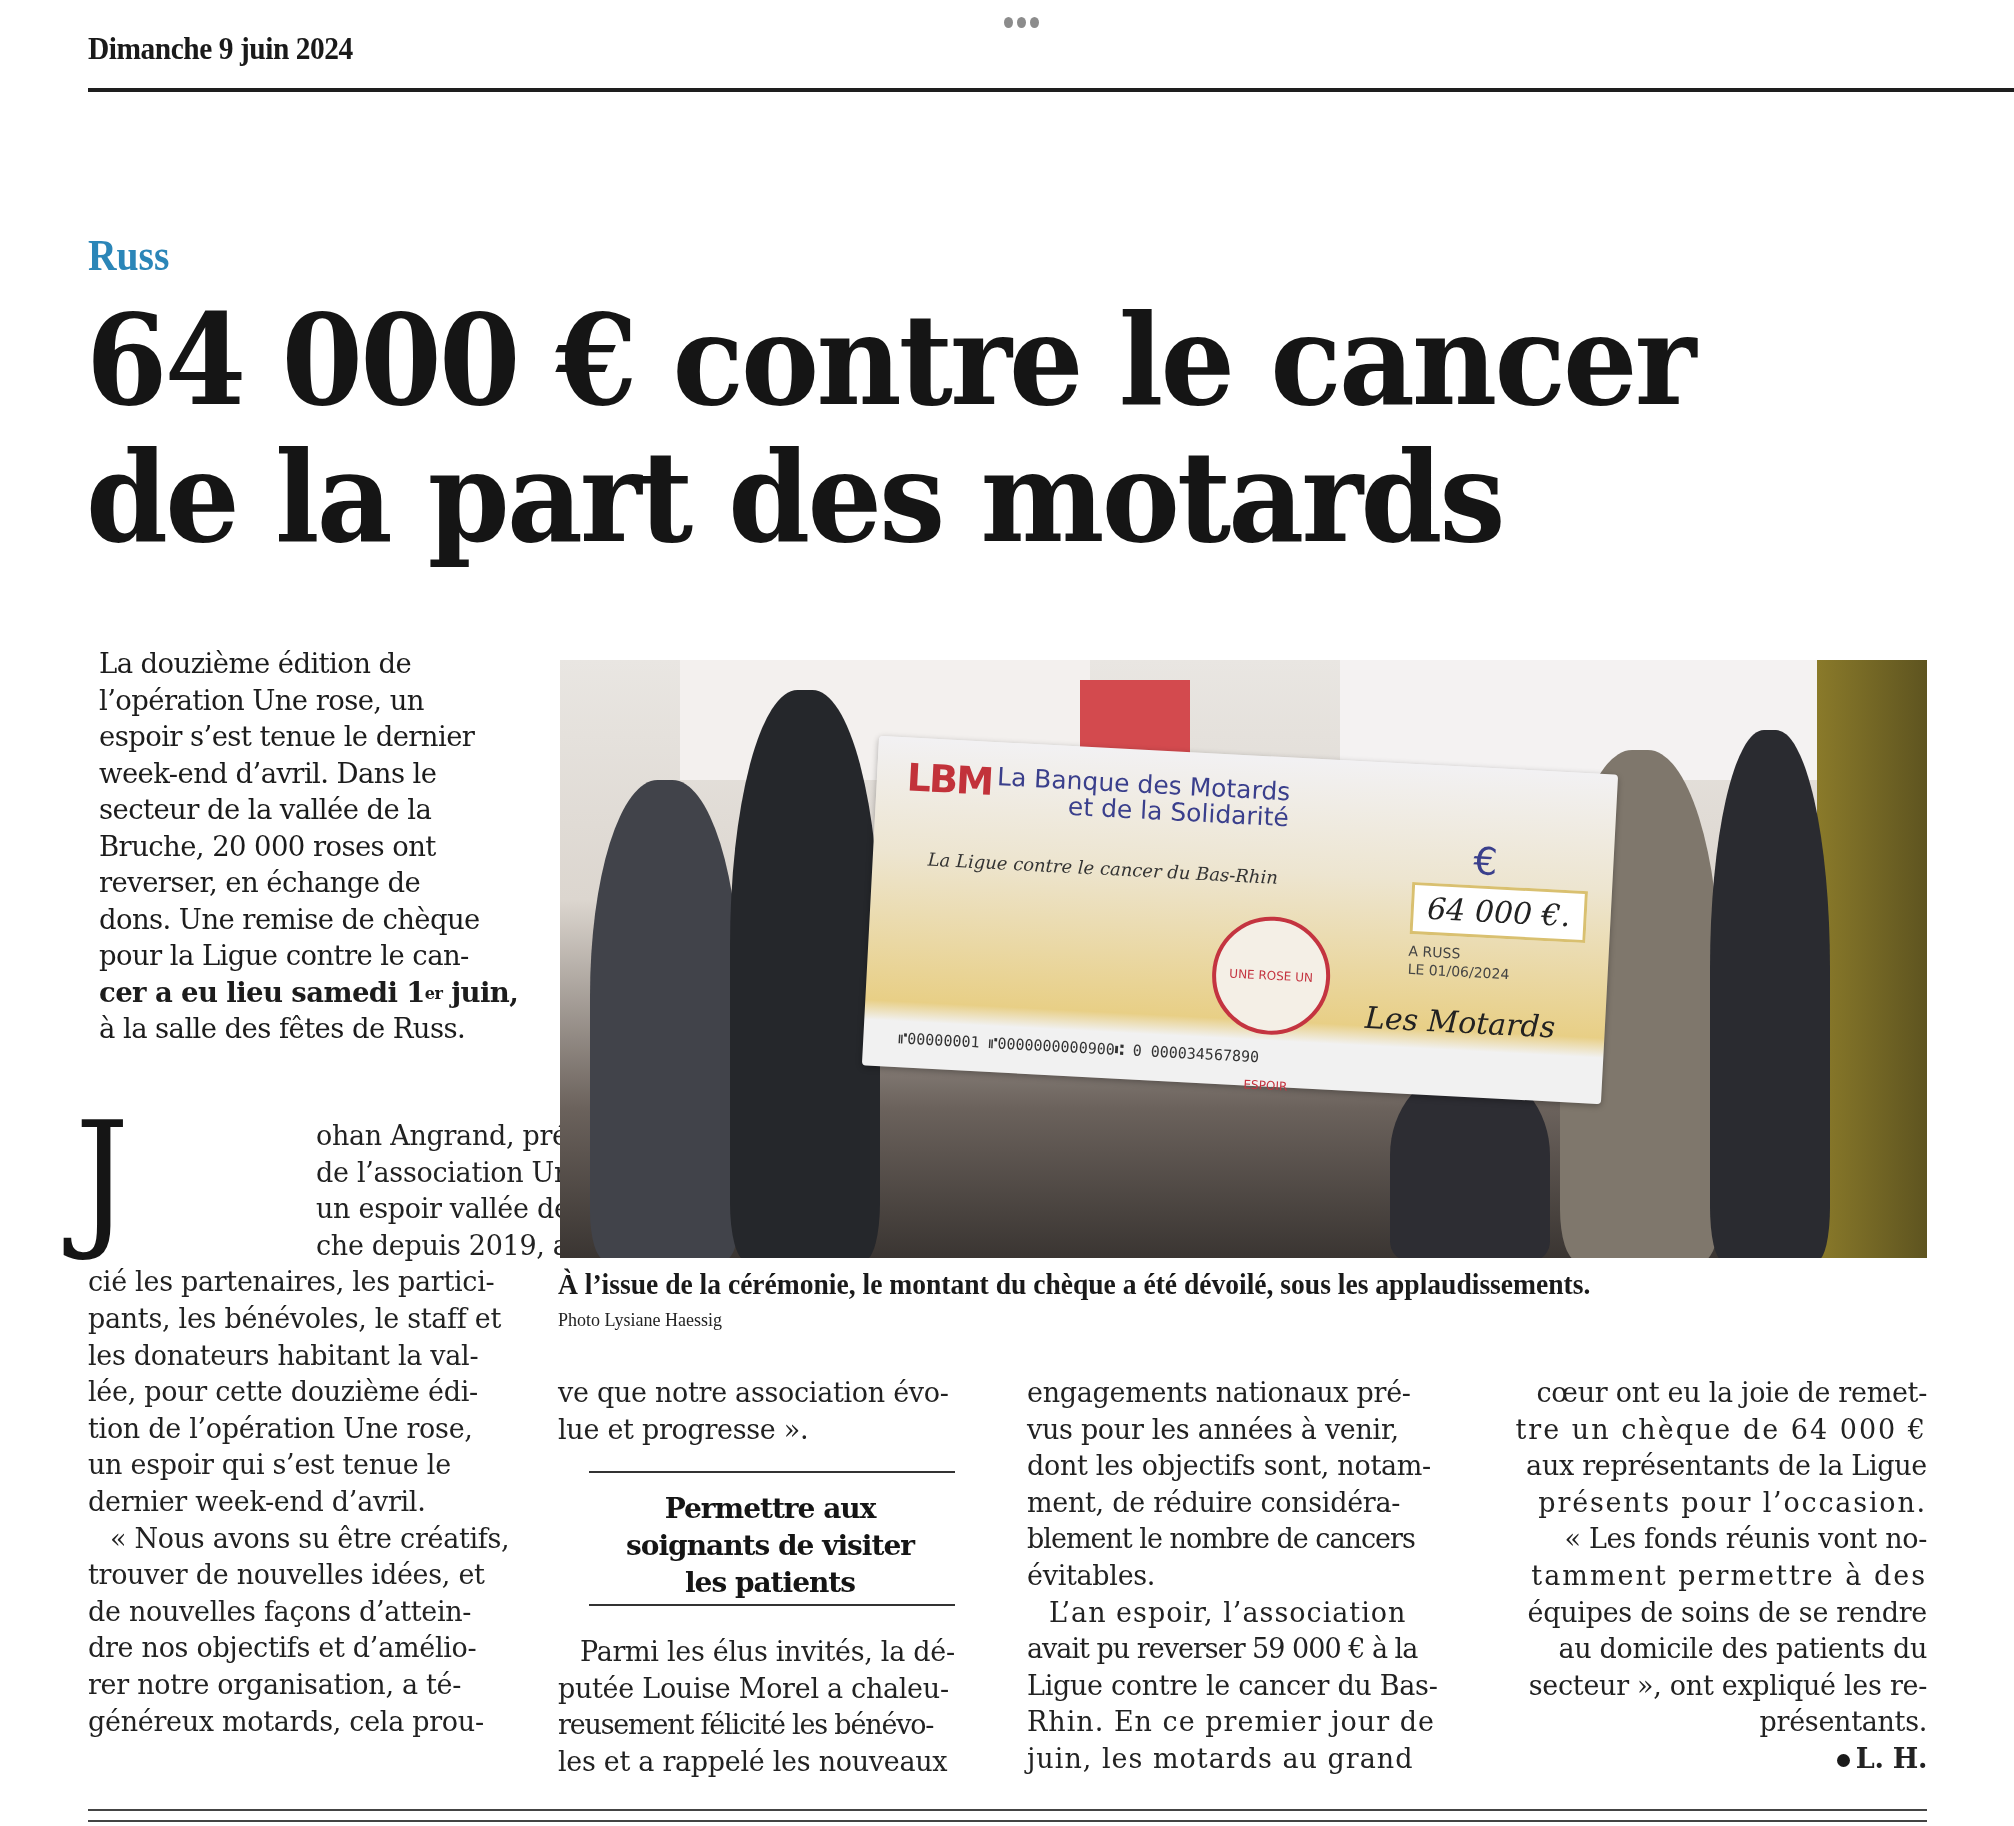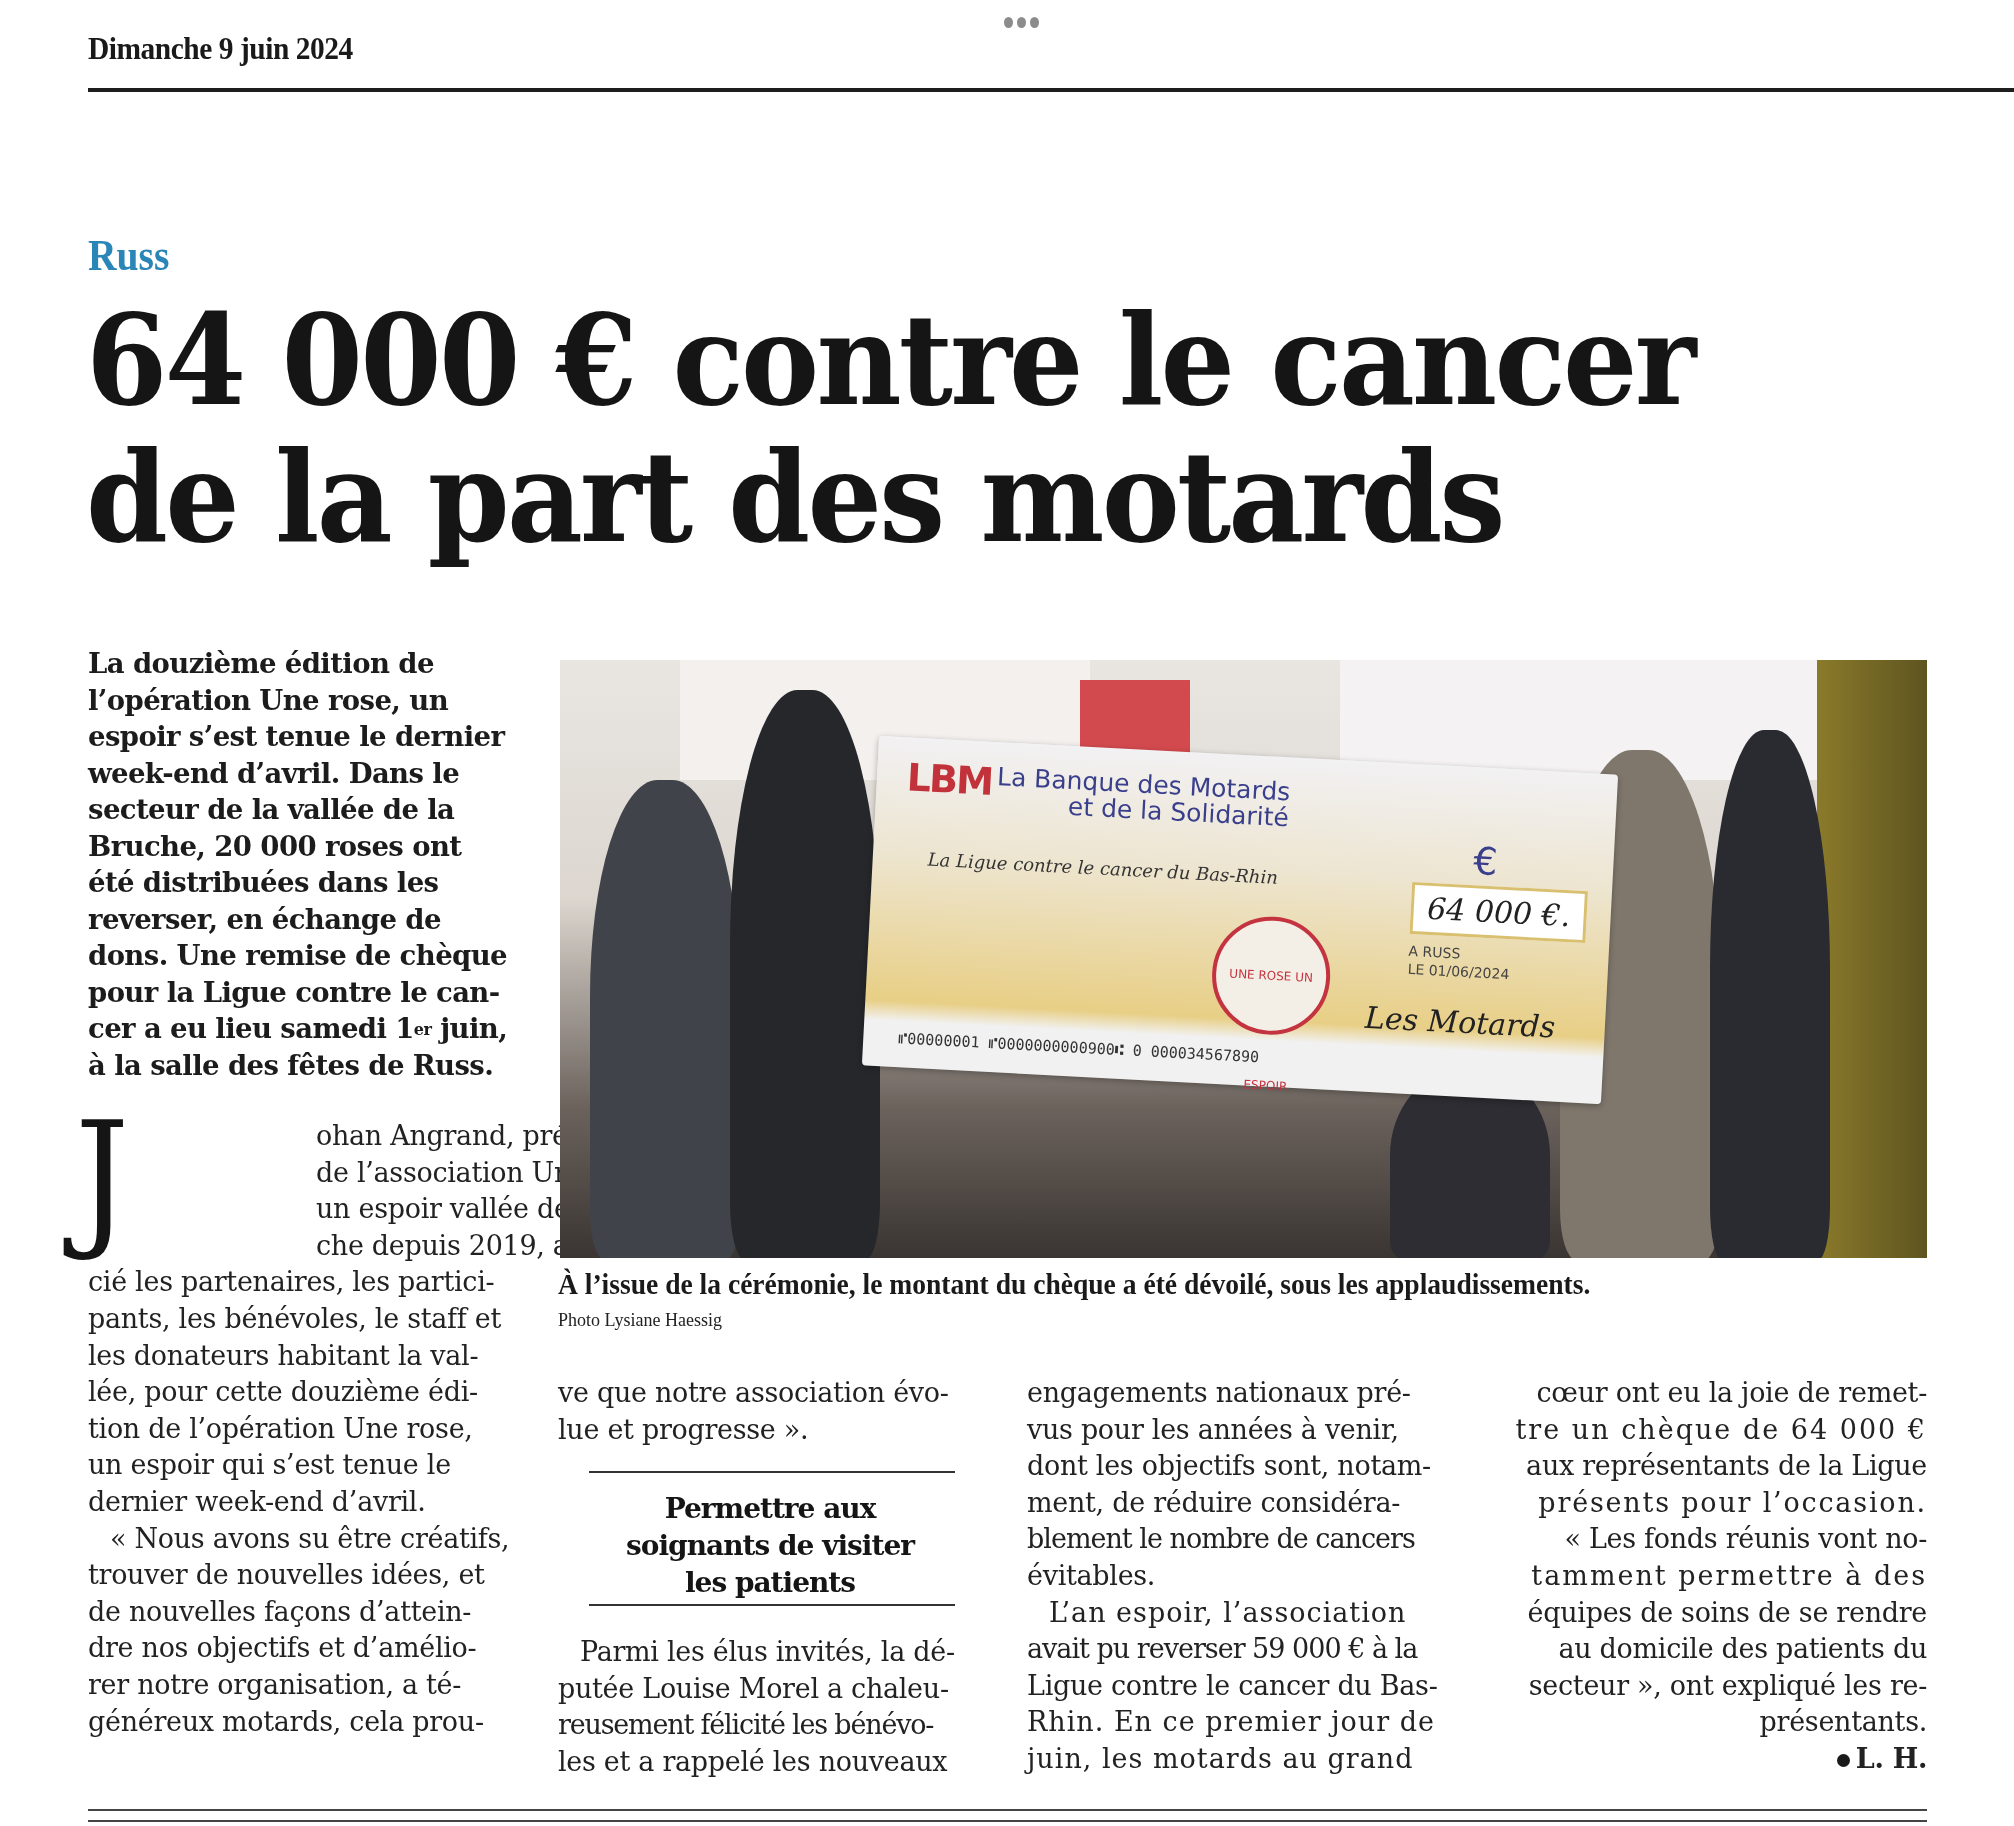--- a/index.html
+++ b/index.html
@@ -10,21 +10,21 @@
   .menu-dots span { width:9px; height:11px; border-radius:50%; background:#8c8c8c; display:block; }
   .dateline { left:88px; top:30px; font-family:"Liberation Serif", serif; font-weight:bold; font-size:32px;
               letter-spacing:-0.5px; transform:scaleX(0.92); transform-origin:left; color:#1a1a1a; }
   .top-rule { left:88px; top:88px; width:1926px; height:4px; background:#1e1e1e; }
   .kicker { left:88px; top:230px; font-family:"Liberation Serif", serif; font-weight:bold; font-size:44px;
             color:#2b86b8; transform:scaleX(0.9); transform-origin:left; }
   .headline { left:86px; top:292px; width:1860px; font-family:"DejaVu Serif", serif; font-weight:bold;
               font-size:126px; line-height:137px; letter-spacing:-3px; color:#151515; margin:0;
               transform:scaleX(0.93); transform-origin:left; }
   .headline span { display:block; white-space:nowrap; }
-  .lede { left:88px; top:645px; width:430px; font-family:"DejaVu Serif", serif; font-weight:bold;
+  .lede { left:99px; top:645px; width:430px; font-family:"DejaVu Serif", serif; font-weight:normal;
           font-size:27.5px; line-height:36.5px; letter-spacing:-0.6px; color:#1c1c1c; }
   .lede span { display:block; white-space:nowrap; }
   .sup { font-size:16px; vertical-align:top; position:relative; top:2px; }
   .body-col { font-family:"DejaVu Serif", serif; font-size:27px; line-height:36.6px; color:#222;
               letter-spacing:-0.3px; }
   .body-col span.l { display:block; white-space:nowrap; }
   .col1 { left:88px; top:1118px; width:430px; }
   .col2 { left:558px; top:1375px; width:430px; }
   .col3 { left:1027px; top:1375px; width:430px; }
   .col4 { left:1497px; top:1375px; width:430px;text-align:right; }
@@ -93,21 +93,20 @@
   <span>de la part des motards</span>
 </h1>
 
 <div class="abs lede">
   <span>La douzième édition de</span>
   <span>l’opération Une rose, un</span>
   <span>espoir s’est tenue le dernier</span>
   <span>week-end d’avril. Dans le</span>
   <span>secteur de la vallée de la</span>
   <span>Bruche, 20 000 roses ont</span>
-  <span>été distribuées dans les</span>
   <span>reverser, en échange de</span>
   <span>dons. Une remise de chèque</span>
   <span>pour la Ligue contre le can-</span>
   <span><b>cer a eu lieu samedi 1</b><b class="sup">er</b><b> juin,</b></span>
   <span>à la salle des fêtes de Russ.</span>
 </div>
 
 <div class="abs dropcap">J</div>
 
 <div class="abs body-col col1">

